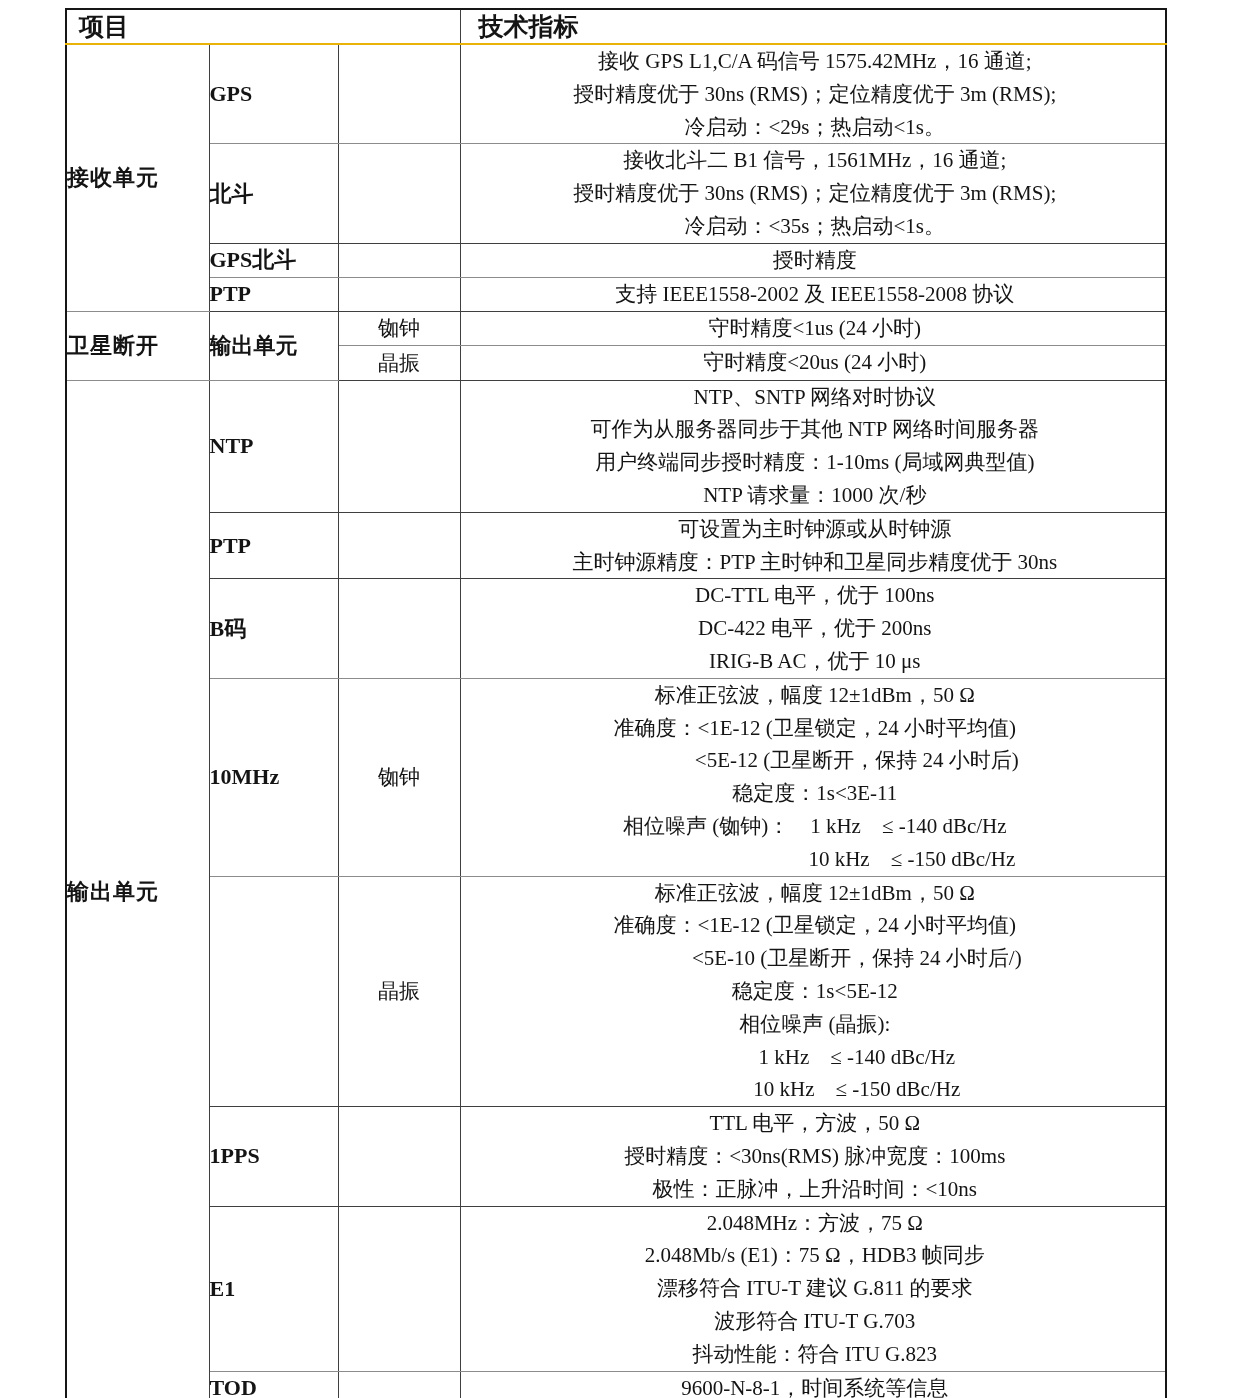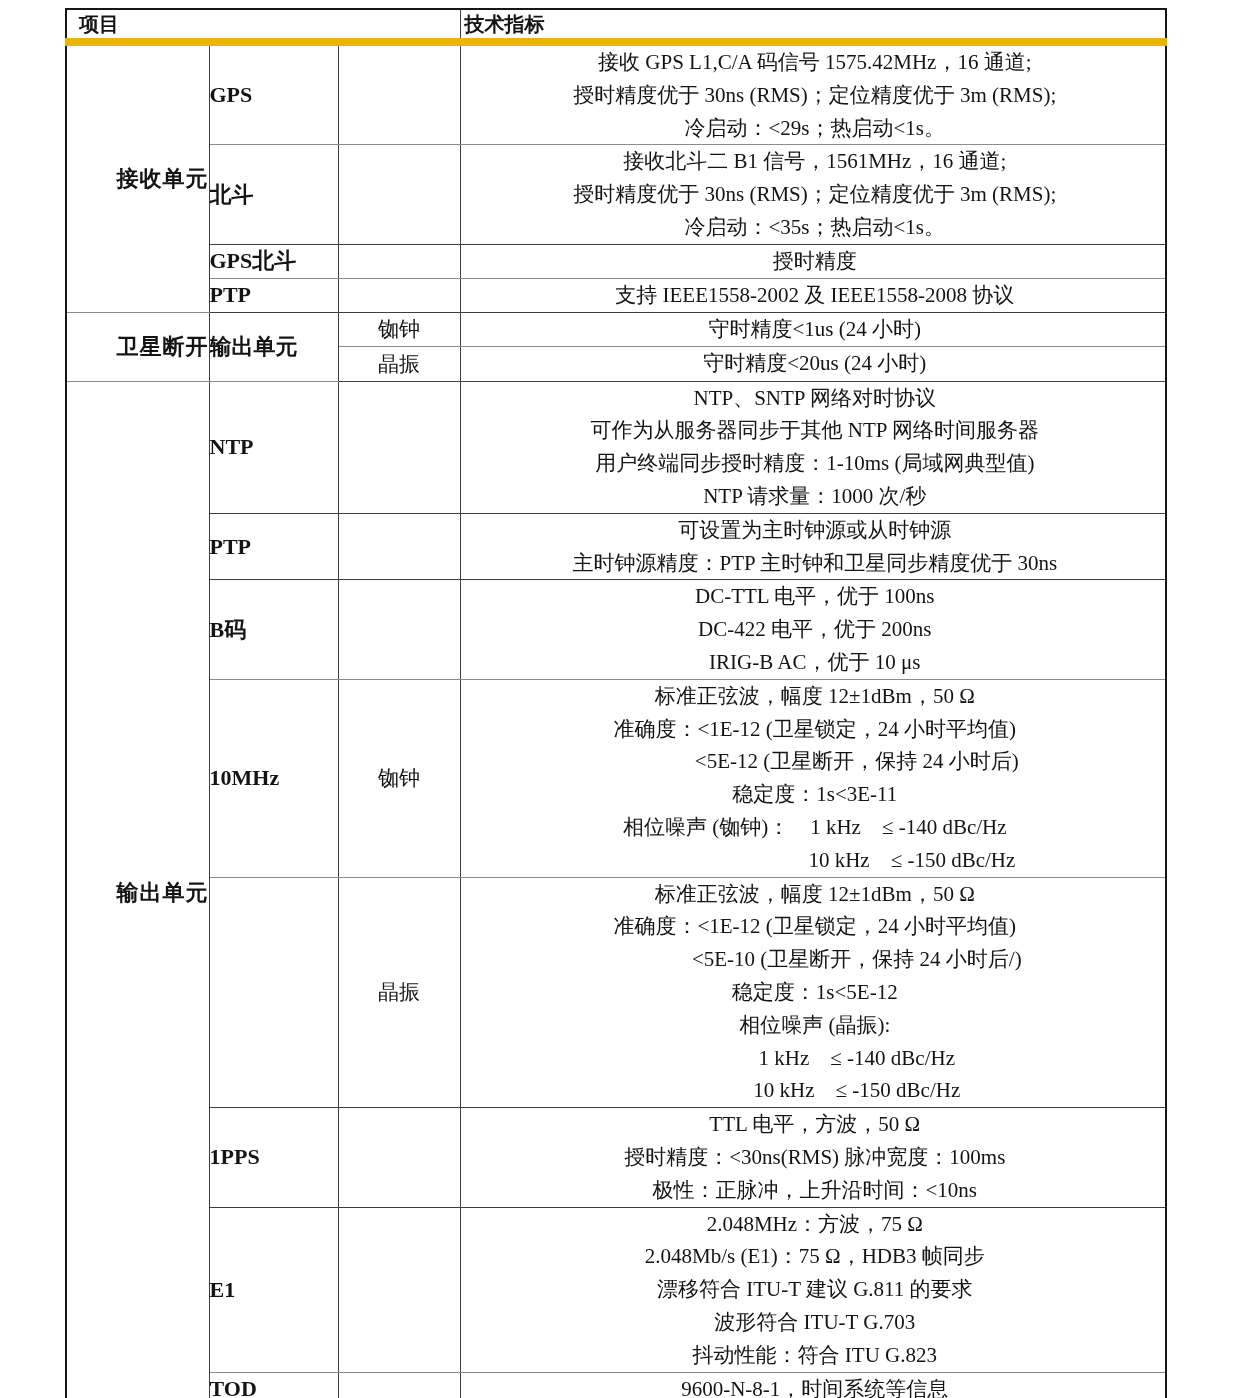--- a/index.html
+++ b/index.html
@@ -30,33 +30,33 @@
     table-layout: fixed;
     border: 2px solid #161616;
   }
   td, th {
     border: 1px solid #3f3f3f;
     padding: 0;
     overflow: hidden;
     text-align: center;
   }
   thead th {
-    border-bottom: 8px solid #eab308;
-    font-size: 20px;
+    border-bottom: 2px solid #eab308;
+    font-size: 25px;
     font-weight: 700;
     text-align: left;
     height: 28px;
     vertical-align: middle;
   }
   th.hdr-item { padding-left: 12px; }
-  th.hdr-spec { padding-left: 4px; }
+  th.hdr-spec { padding-left: 18px; }
   td.sec {
     font-size: 22px;
     font-weight: 700;
-    text-align: right;
+    text-align: left;
     vertical-align: middle;
     letter-spacing: 1px;
   }
   td.lbl {
     font-size: 22px;
     font-weight: 700;
     text-align: left;
     vertical-align: middle;
     padding-left: 0;
   }

